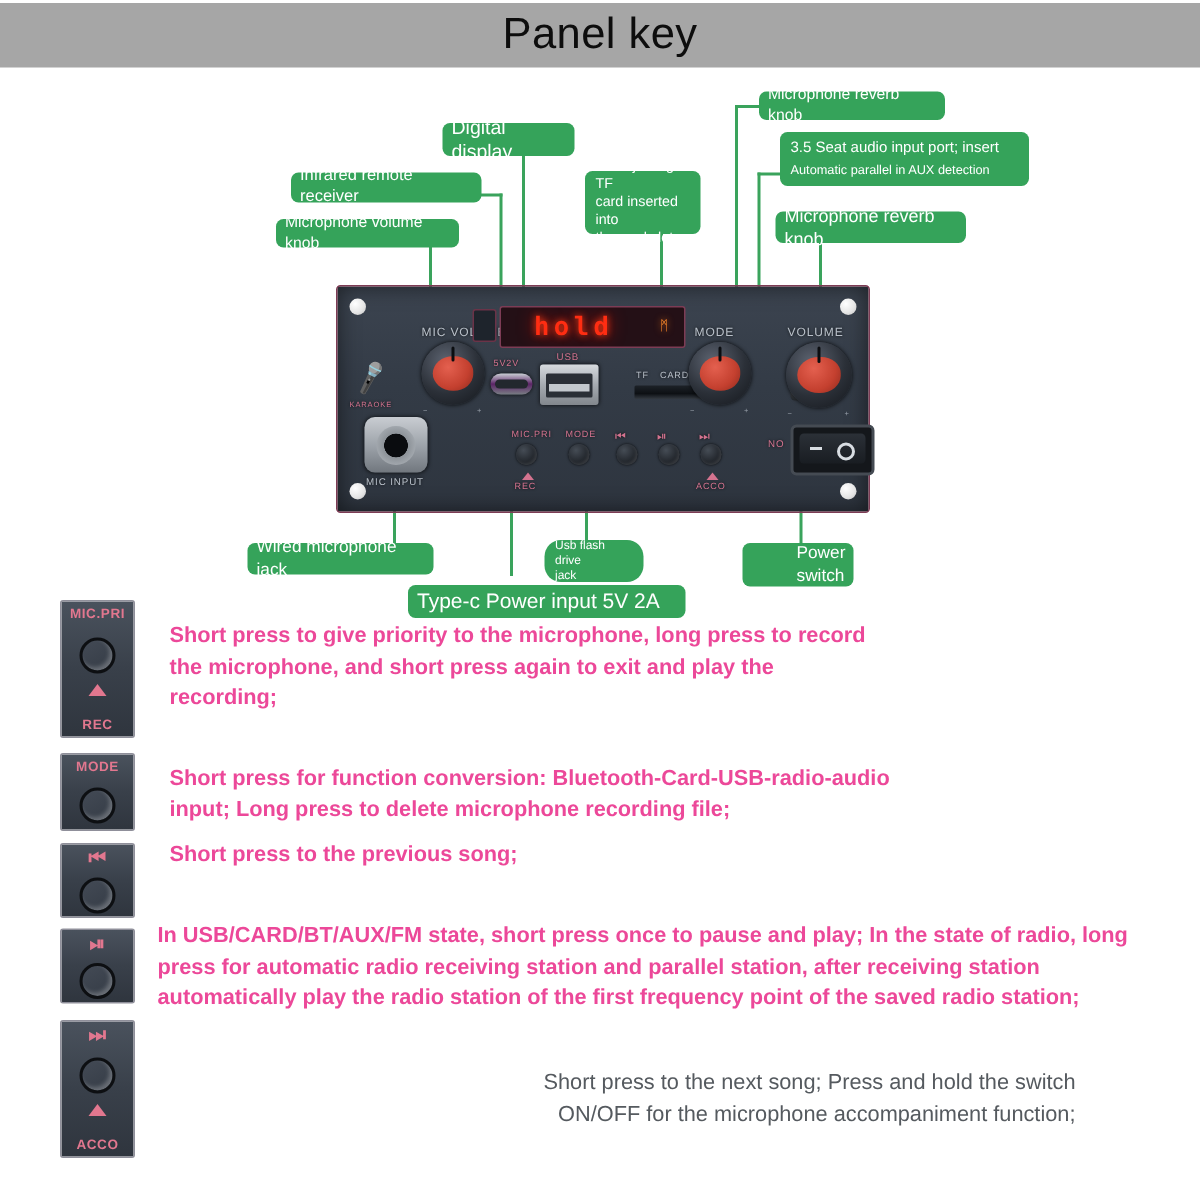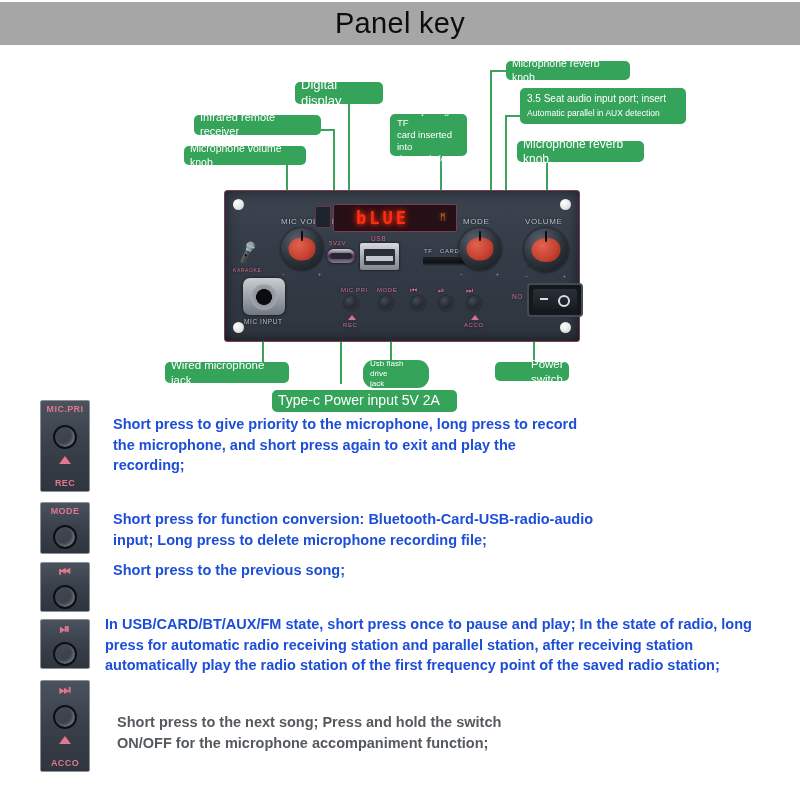--- a/index.html
+++ b/index.html
@@ -195,21 +195,21 @@
     border-right:6px solid transparent;border-bottom:8px solid #e2778f;
   }
   .keybtn .kb-dial{
     position:absolute;left:50%;transform:translateX(-50%);
     width:20px;height:20px;border-radius:50%;
     border:2px solid #0d0f12;
     background:linear-gradient(150deg,#434a55 0%,#353c46 100%);
     box-shadow:inset -2px -2px 3px rgba(255,255,255,.25);
   }
   .keytext{
-    position:absolute;font-size:14.5px;line-height:1.42;color:#1d4ed8;
+    position:absolute;font-size:14.5px;line-height:1.42;color:#ec4899;
     font-family:"Liberation Sans", sans-serif;
   }
   .keytext.gray{color:#555a5f;}
 </style>
 </head>
 <body>
 
 <div id="header-band"></div>
 <div id="page-title">Panel key</div>
 
@@ -269,21 +269,21 @@
 
 <div class="callout" style="left:165px;top:362px;width:124px;height:21px;font-size:11.5px;">
   <span>Wired microphone jack</span>
 </div>
 
 <div class="callout tight" style="left:363px;top:360px;width:66px;height:28px;font-size:8px;white-space:pre-line;border-radius:11px;">
   <span>Usb flash drive
 jack</span>
 </div>
 
-<div class="callout" style="left:495px;top:362px;width:74px;height:19px;font-size:11.5px;padding-left:36px;">
+<div class="callout" style="left:495px;top:362px;width:74px;height:29px;font-size:11.5px;padding-left:36px;">
   <span>Power switch</span>
 </div>
 
 <div class="callout" style="left:272px;top:390px;width:185px;height:22px;font-size:14px;">
   <span>Type-c Power input 5V 2A</span>
 </div>
 
 <div id="board">
 
   <div class="screwhole" style="left:8px;top:8px;"></div>
@@ -298,21 +298,21 @@
   <div class="knob" style="left:56px;top:37px;width:42px;height:42px;">
     <div class="cap" style="width:27px;height:23px;"></div>
     <div class="notch"></div>
   </div>
   <div class="knobtick" style="left:57px;top:80px;">−</div>
   <div class="knobtick" style="left:93px;top:80px;">+</div>
 
   <div id="ir-receiver"></div>
 
   <div id="display-bezel">
-    <div id="display-text">bLUE</div>
+    <div id="display-text">hold</div>
     <div id="display-bt">ᛗ</div>
   </div>
 
   <div id="mic-jack">
     <div class="ring"></div>
   </div>
   <div class="boardlabel" style="left:19px;top:127px;font-size:6.5px;">MIC INPUT</div>
 
   <div class="boardlabel pink" style="left:104px;top:49px;font-size:6px;">5V2V</div>
   <div id="typec-port">
@@ -417,17 +417,17 @@
 automatically play the radio station of the first frequency point of the saved radio station;</div>
   </div>
 
   <div class="keyrow">
     <div class="keybtn" style="left:40px;top:288px;width:50px;height:92px;">
       <div class="kb-top" style="font-size:13px;top:1px;">⏭</div>
       <div class="kb-dial" style="top:24px;"></div>
       <div class="kb-arrow" style="top:55px;"></div>
       <div class="kb-bot">ACCO</div>
     </div>
-    <div class="keytext gray" style="left:117px;top:320px;width:600px;white-space:pre-line;font-weight:700;">Short press to the next song; Press and hold the switch
+    <div class="keytext gray" style="left:117px;top:320px;width:600px;white-space:pre-line;font-weight:400;text-align:right;">Short press to the next song; Press and hold the switch
 ON/OFF for the microphone accompaniment function;</div>
   </div>
 
 </div>
 
 </body></html>

